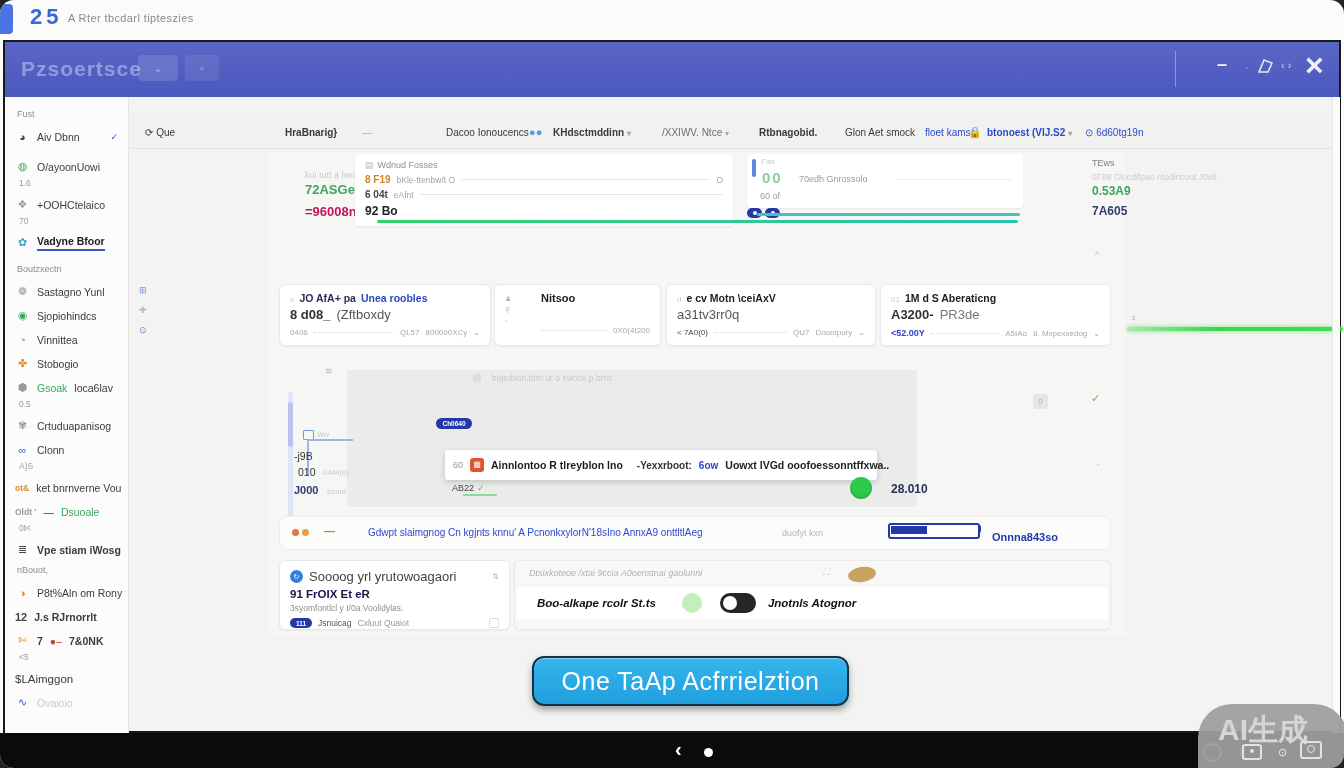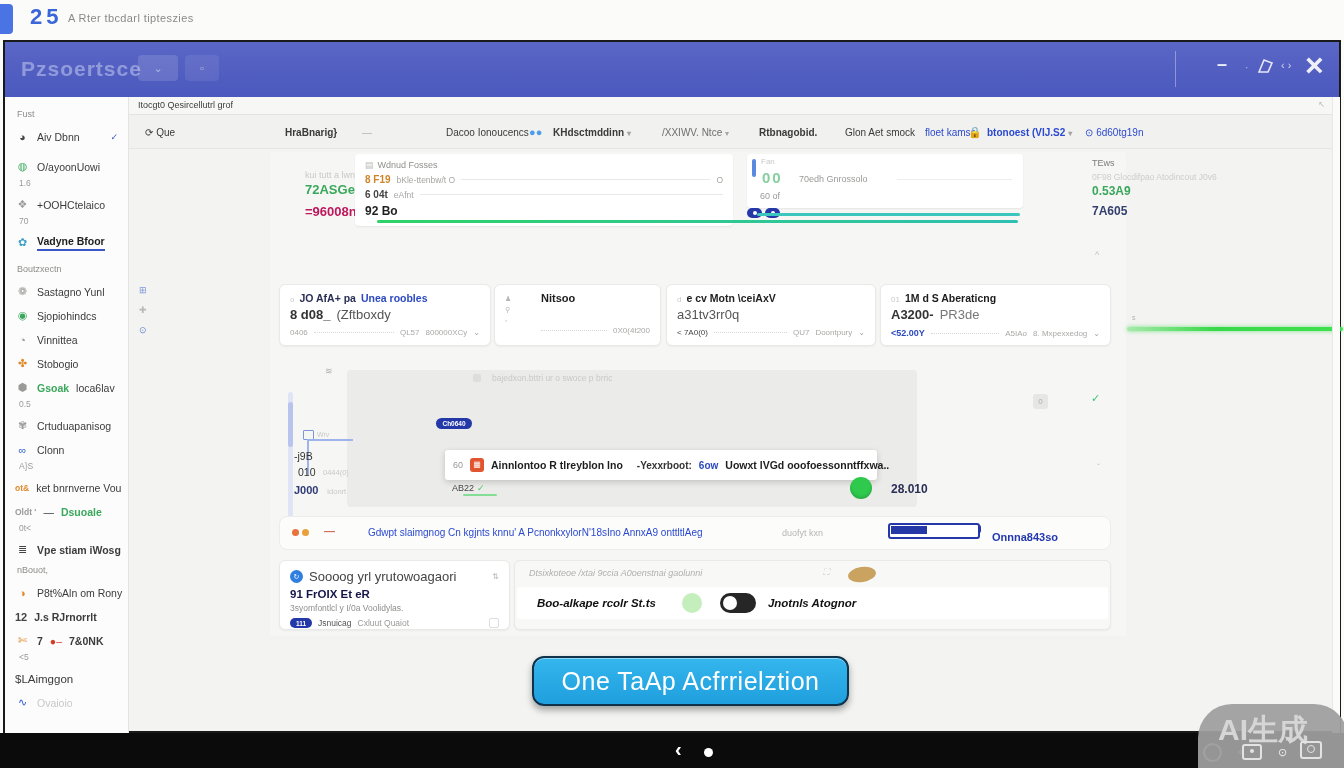--- a/index.html
+++ b/index.html
@@ -1,17 +1,17 @@
 <!DOCTYPE html>
 <html><head>
 <meta charset="utf-8">
 <style>
   html,body{margin:0;padding:0;background:#222;}
   .scr{position:relative;width:1344px;height:768px;background:#fbfbfa;overflow:hidden;
-       font-family:"Liberation Sans",sans-serif;-webkit-font-smoothing:antialiased;}
+       font-family:"Liberation Sans",sans-serif;border-radius:14px;-webkit-font-smoothing:antialiased;}
   .abs{position:absolute;}
   .nw{white-space:nowrap;}
 
   
   .brand-part{left:0;top:4px;width:13px;height:30px;background:#4a74e4;border-radius:0 4px 4px 0;}
   .brand-mark{left:30px;top:4px;font-size:22px;font-weight:900;color:#3b66d8;letter-spacing:4px;}
   .brand-text{left:68px;top:12px;font-size:11px;color:#8a8a88;letter-spacing:.4px;}
 
   
   .win{left:3px;top:40px;width:1338px;height:693px;background:#f3f3f1;border:2px solid #191919;box-sizing:border-box;}
@@ -26,21 +26,21 @@
   .sb{left:0;top:55px;width:124px;height:636px;background:#fcfcfc;border-right:1px solid #e4e4e2;
       box-sizing:border-box;padding:8px 4px 0 10px;overflow:hidden;}
   .sb-sec{font-size:9px;color:#8c8c8a;margin:4px 0 9px 2px;}
   .sb-item{display:flex;align-items:center;gap:7px;height:17px;margin-bottom:7px;font-size:10.5px;color:#3b3b3b;}
   .sb-item.big{margin-bottom:13px;}
   .sb-ic{width:15px;text-align:center;font-size:11px;flex:none;}
   .sb-sub{font-size:8.5px;color:#9a9a98;margin:-4px 0 8px 4px;}
   .ic-green{color:#3aa85c;} .ic-grey{color:#9a9a98;} .ic-dark{color:#444;}
   .ic-orange{color:#e08a2d;} .ic-blue{color:#2f5fd0;} .ic-multi{color:#3aa0c8;}
   .ic-txt{font-size:8.5px;width:auto;font-weight:bold;}
-  .lbl-green{color:#3aa85c;font-weight:bold;}
+  .lbl-green{color:#3aa85c;font-weight:normal;}
   .dot-red{color:#d23c2a;}
   .sel .sb-lbl{font-weight:bold;color:#1d1d1d;border-bottom:2px solid #3a57c8;padding-bottom:2px;}
   .sb-trail{margin-left:auto;margin-right:6px;color:#3a57c8;font-size:9px;}
 
   
   .crumb{left:124px;top:55px;width:1210px;height:18px;background:#f7f7f5;border-bottom:1px solid #e3e3e1;box-sizing:border-box;}
   .crumb-txt{left:9px;top:3px;font-size:9px;color:#3c3c3a;}
   .crumb-ic{right:14px;top:3px;font-size:8px;color:#b9b9b7;position:absolute;}
   .tools{left:124px;top:73px;width:1210px;height:34px;background:#f1f1ef;border-bottom:1px solid #e5e5e3;box-sizing:border-box;}
   .tl{position:absolute;top:50%;transform:translateY(-50%);font-size:10px;color:#3a3a3a;white-space:nowrap;}
@@ -227,24 +227,20 @@
       <div class="sb-item">
         <span class="sb-lbl" style="font-size:11.5px;">$LAimggon</span>
       </div>
 
       <div class="sb-item">
         <span class="sb-ic ic-blue">∿</span>
         <span class="sb-lbl faint">Ovaioio</span>
       </div>
     </div>
 
-    <div class="abs crumb">
-      <div class="abs crumb-txt nw">Itocgt0 Qesircellutrl grof</div>
-      <span class="crumb-ic">↖</span>
-    </div>
 
     <div class="abs tools">
       <span class="tl" style="left:16px;">⟳ <span>Que</span></span>
       <span class="tl" style="left:156px;font-weight:bold;">HraBnarig}</span>
       <span class="tl" style="left:233px;color:#b5b5b3;">—</span>
       <span class="tl" style="left:281px;margin-left:36px;">Dacoo Ionoucencs</span>
       <span class="tl" style="left:400px;color:#4d9de8;font-size:11px;">●●</span>
       <span class="tl" style="left:424px;font-weight:bold;"><span>KHdsctmddinn</span> <span class="chev">▾</span></span>
       <span class="tl" style="left:533px;color:#6e6e6c;"><span>/XXIWV. Ntce</span> <span class="chev">▾</span></span>
       <span class="tl" style="left:630px;font-weight:bold;text-align:right;">Rtbnagobid.</span>

